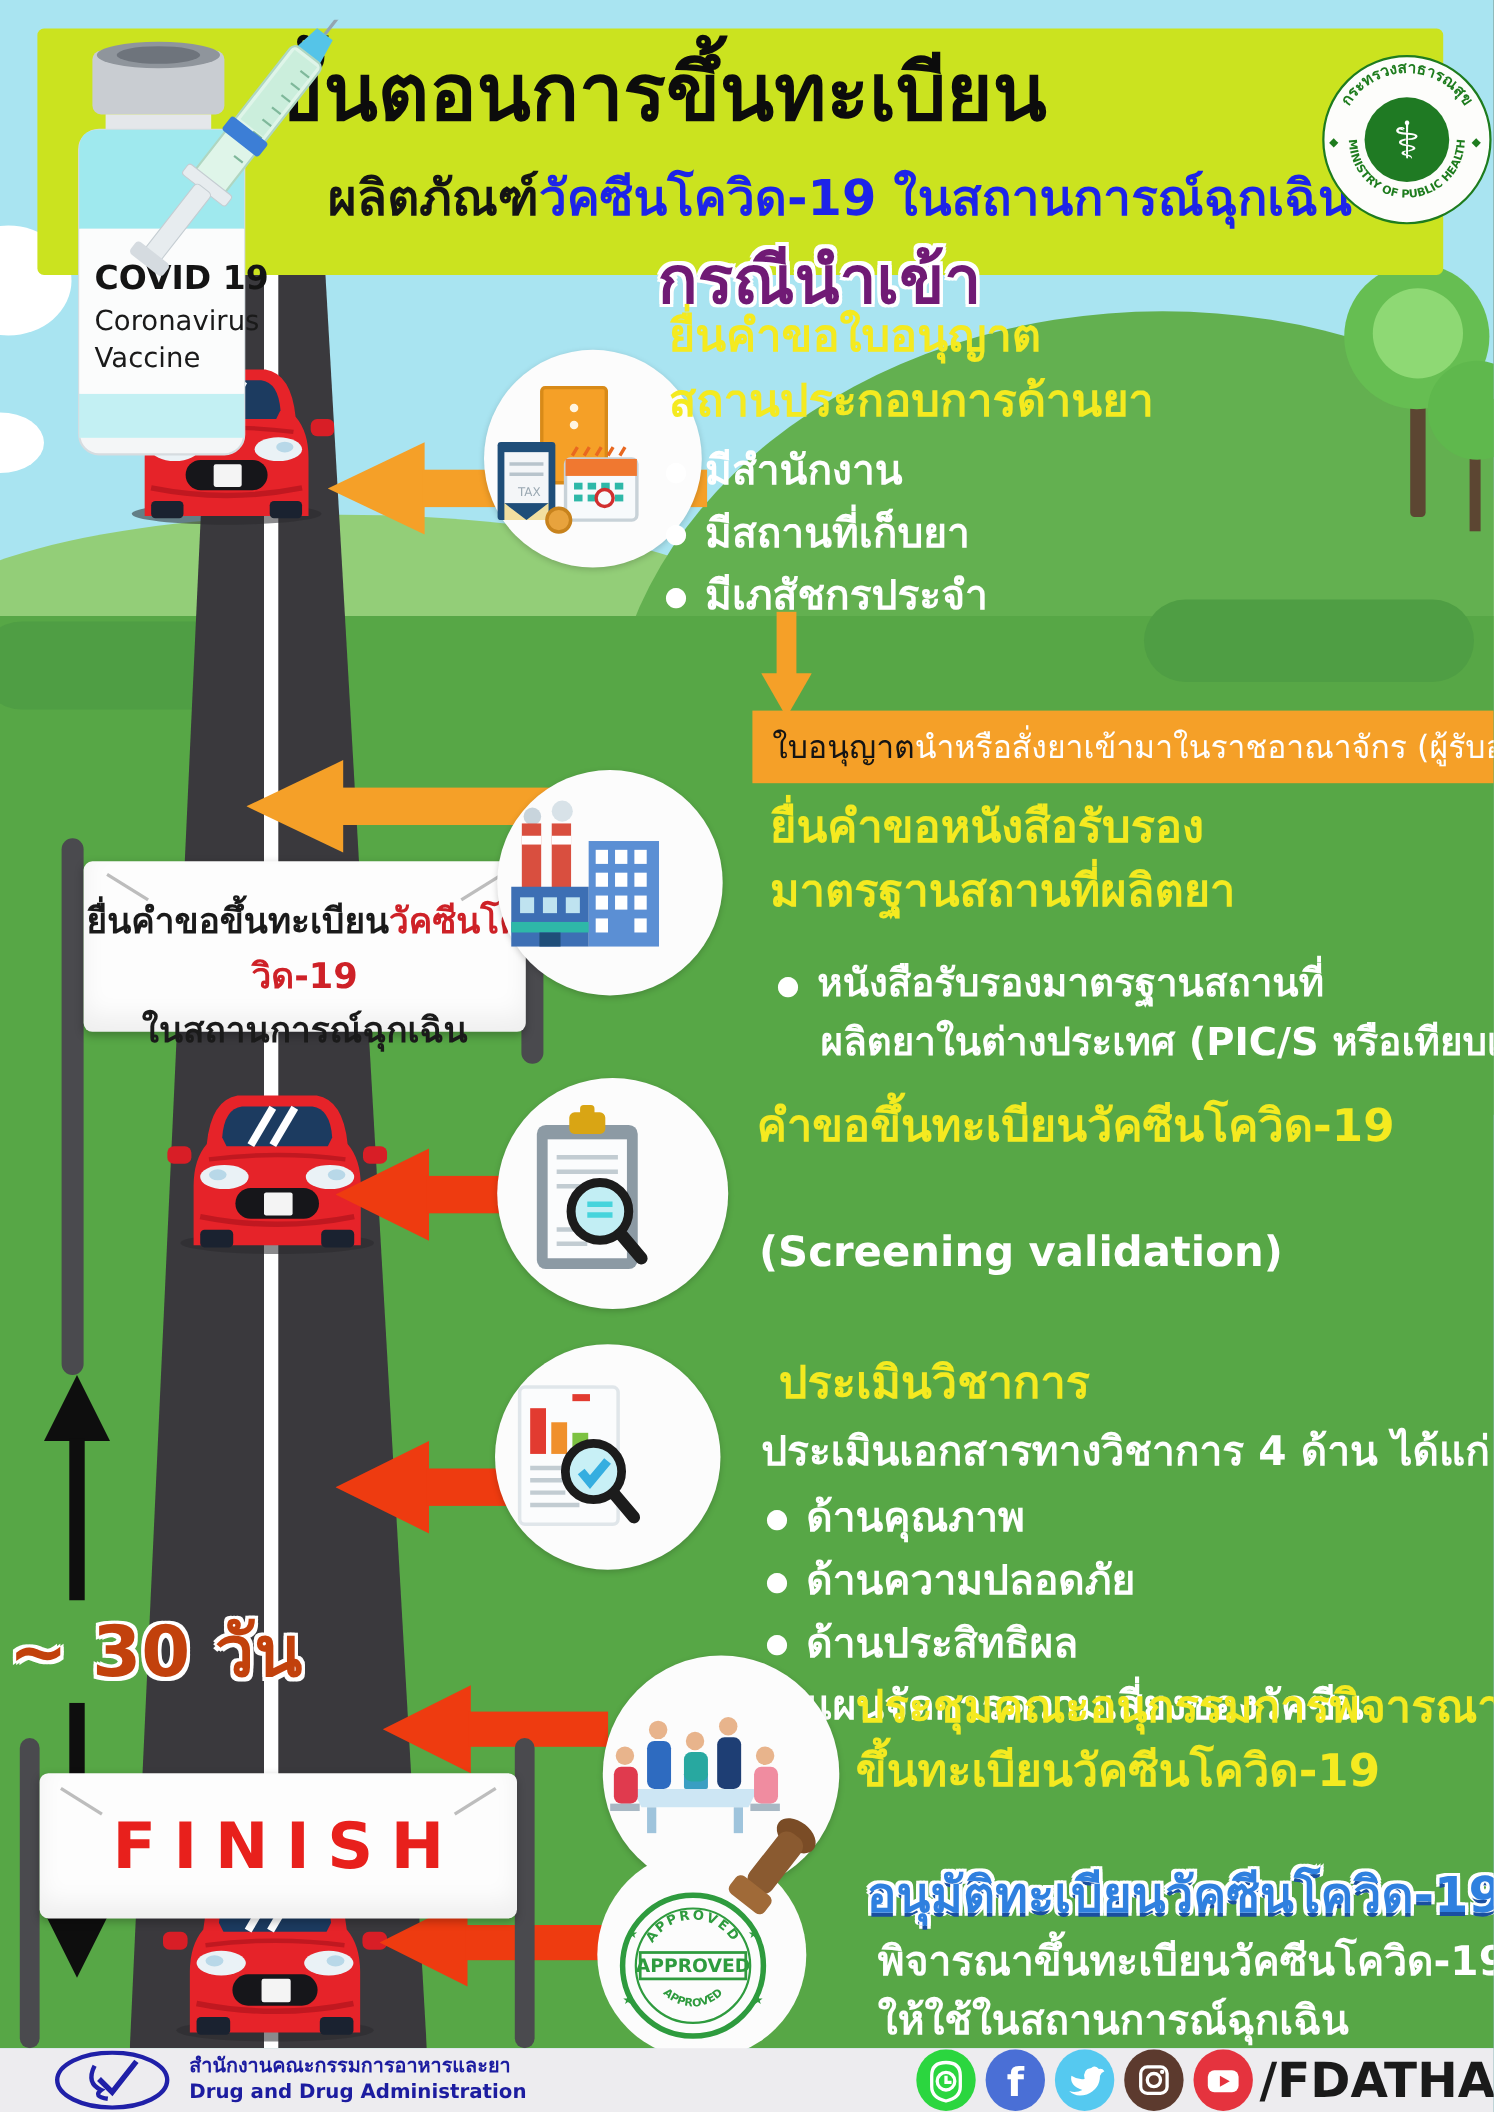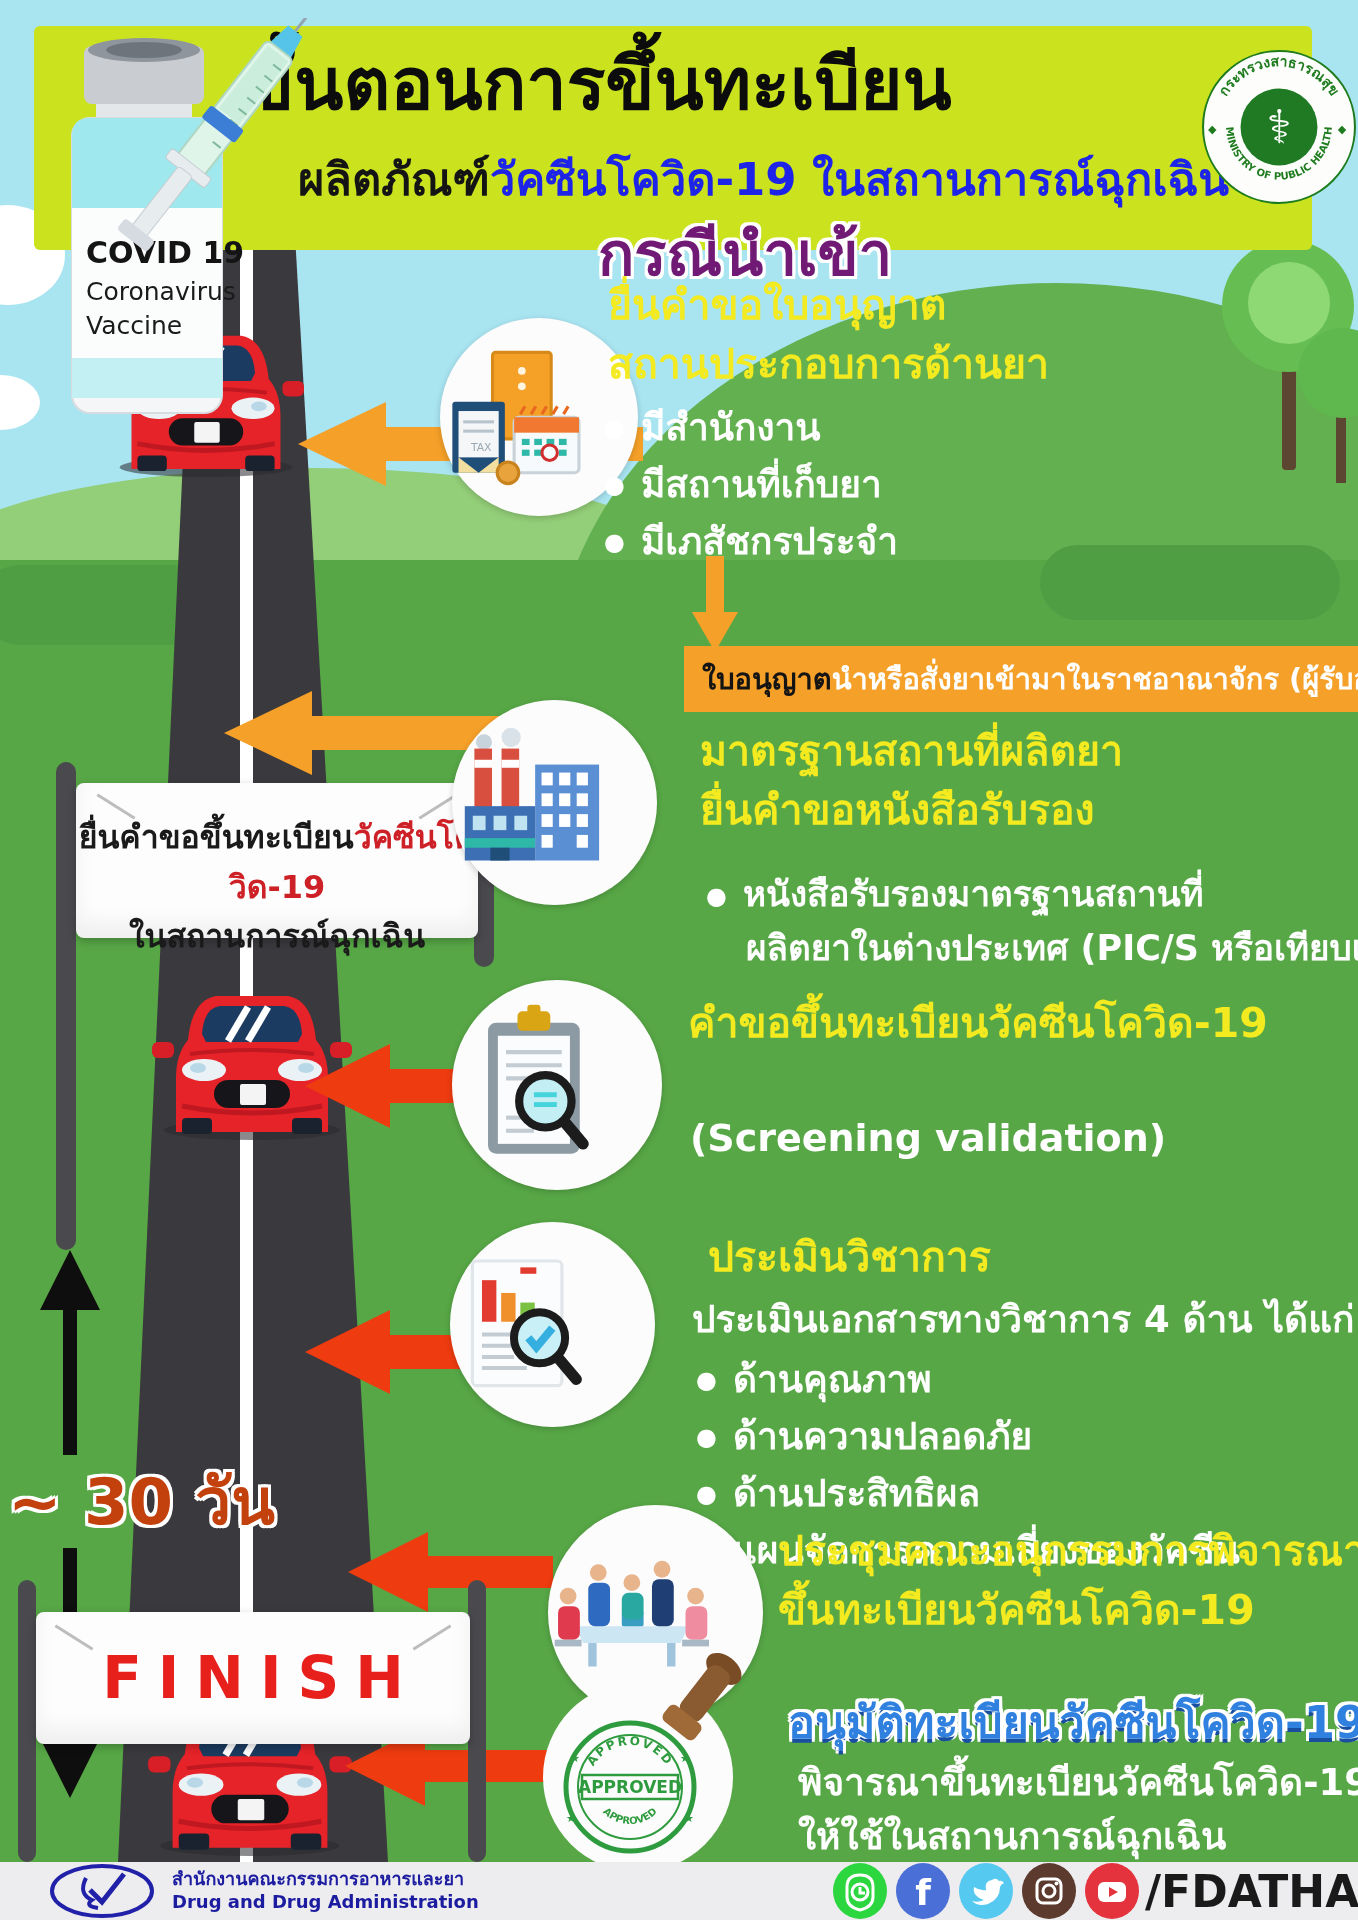--- a/index.html
+++ b/index.html
@@ -28,21 +28,21 @@
   .icon-circle { background:#FCFCFC; border-radius:50%; box-shadow:0 2px 6px rgba(0,0,0,.18);
                  display:flex; align-items:center; justify-content:flex-start; }
   .icon-circle svg { width:78%; height:78%; }
 
   .yellow-h { color:#F4EA20; font-weight:800; font-size:41px; line-height:1.45; white-space:nowrap; }
   .white-t  { color:#FFFFFF; font-weight:700; white-space:nowrap; }
   .bullet-row { display:flex; align-items:flex-start; gap:16px; color:#fff; font-size:37px; font-weight:700; line-height:1.5; white-space:nowrap; }
   .bullet-row .dot { font-size:24px; padding-top:10px; }
 
   .ribbon-orange { left:684px; top:646px; width:674px; height:66px; background:#F5A028;
-                   display:flex; align-items:center; padding-left:18px; font-size:29px; font-weight:700; white-space:nowrap; }
+                   display:flex; align-items:center; padding-left:18px; font-size:29px; font-weight:400; white-space:nowrap; }
   .ribbon-orange .pfx { color:#141414; }
   .ribbon-orange .rest { color:#FFFFFF; }
 
   .pole { background:#4A4A4E; border-radius:10px; }
   .ribbon-white { background:#FDFDFD; border-radius:8px; box-shadow:0 3px 8px rgba(0,0,0,.25), inset 0 -14px 22px rgba(0,0,0,.06); }
   .fold { position:absolute; width:44px; height:3px; background:#BDBDBD; }
 
   .rb1 { left:76px; top:783px; width:402px; height:155px; text-align:center; padding-top:30px;
          font-size:32px; font-weight:800; line-height:1.55; }
   .rb1 .blk { color:#1A1A1A; } .rb1 .red { color:#CE2127; }
@@ -304,22 +304,22 @@
       <g fill="#BFE3F0">
           <rect x="13" y="58" width="8" height="9"></rect>
           <rect x="26" y="58" width="8" height="9"></rect>
           <rect x="39" y="58" width="8" height="9"></rect>
         </g>
       <rect x="8" y="72" width="44" height="6" fill="#2EB8A8"></rect>
       <rect x="24" y="78" width="12" height="8" fill="#1F4E79"></rect>
     </svg>
   </div>
   <div class="abs yellow-h" style="left:700px;top:722px;">
+    <div>ยื่นคำขอหนังสือรับรอง</div>
     <div>มาตรฐานสถานที่ผลิตยา</div>
-    <div>ยื่นคำขอหนังสือรับรอง</div>
   </div>
   <div class="abs bullet-row" style="left:706px;top:868px;font-size:35px;">
       <span class="dot">●</span>
       <span>หนังสือรับรองมาตรฐานสถานที่</span>
     </div>
   <div class="abs white-t" style="left:746px;top:922px;font-size:35px;line-height:1.5;">ผลิตยาในต่างประเทศ (PIC/S หรือเทียบเท่า)</div>
 
   <div class="abs icon-circle" style="left:452px;top:980px;width:210px;height:210px;">
     <svg viewBox="0 0 100 100">
       <rect x="22" y="12" width="56" height="80" rx="5" fill="#8C9AA4"></rect>

